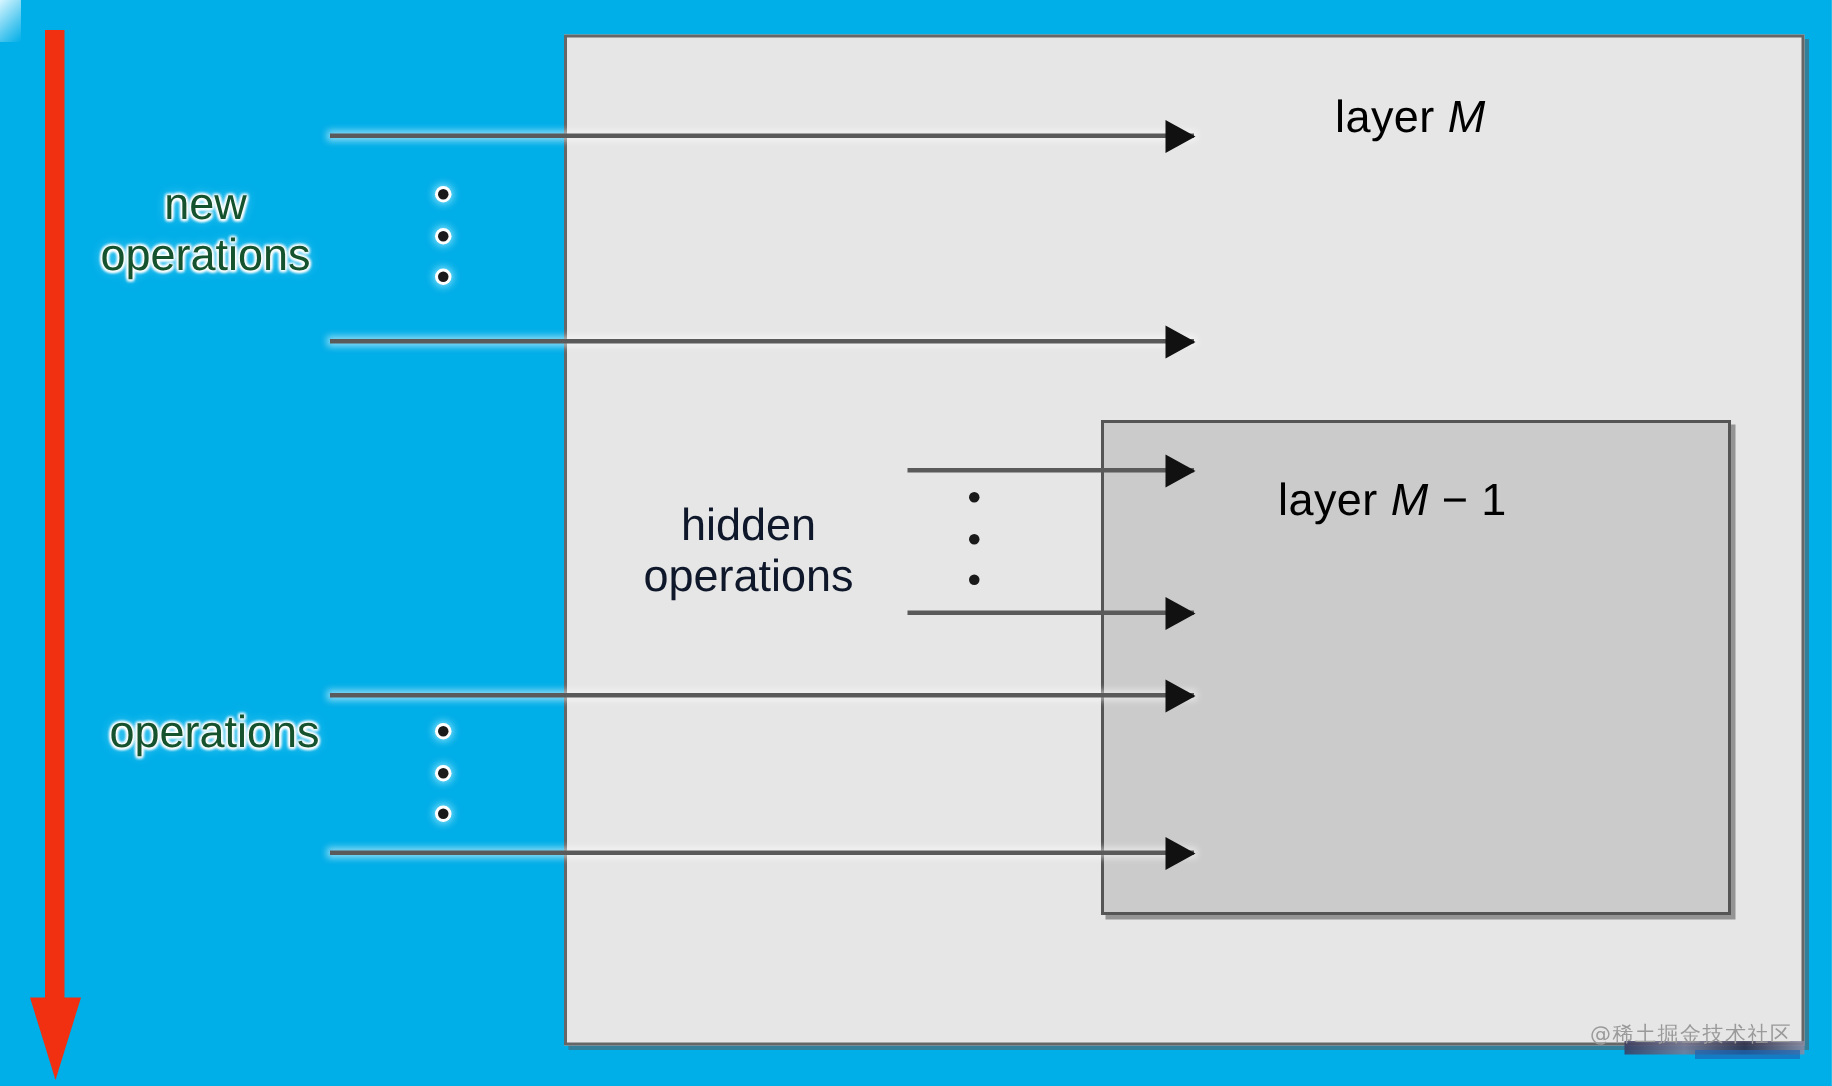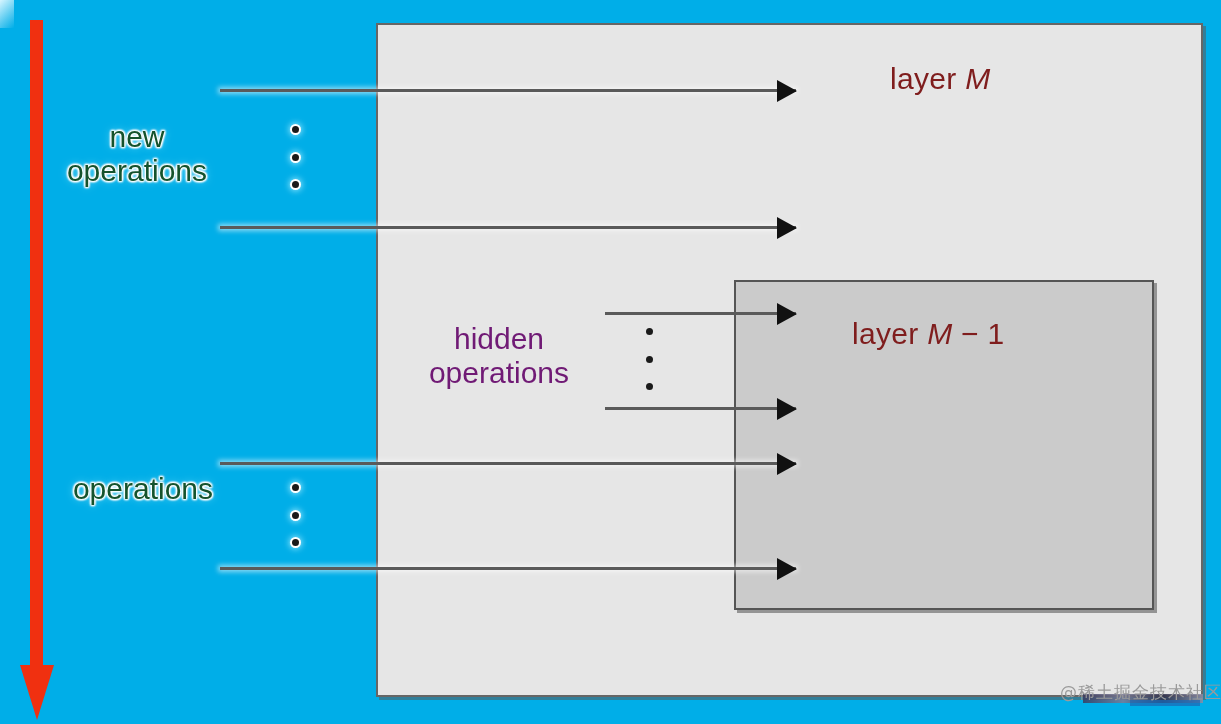--- a/index.html
+++ b/index.html
@@ -39,21 +39,21 @@
     background: #CBCBCB;
     border: 2px solid #555;
     box-sizing: border-box;
     box-shadow: 3px 3px 0 rgba(80,80,80,0.55);
   }
 
   
   .box-label {
     position: absolute;
     font-size: 30px;
-    color: #7f1d1d;
+    color: #000000;
     white-space: nowrap;
     letter-spacing: 0.3px;
   }
   .box-label .ital { font-style: italic; }
   #label-layer-m  { left: 890px; top: 62px; }
   #label-layer-m1 { left: 852px; top: 317px; }
 
   
   .cyan-label {
     position: absolute;
@@ -68,24 +68,25 @@
        1px -1px 2px #ffffff, -1px 1px 2px #ffffff,
        0 0 8px #8be6ff;
   }
   #label-new-ops      { left: 48px; top: 120px; width: 178px; }
   #label-existing-ops { left: 48px; top: 472px; width: 190px; }
 
   
   .box-text-label {
     position: absolute;
     font-size: 30px;
-    color: #701a75;
+    color: #0f172a;
     text-align: center;
     line-height: 1.12;
     white-space: nowrap;
+    margin-top: 12px;
   }
   #label-hidden-ops { left: 404px; top: 322px; width: 190px; }
 
   
   .arrow {
     position: absolute;
     height: 3px;
     background: #5a5a5a;
   }
   .arrow::after {
@@ -145,21 +146,21 @@
     border-left: 17px solid transparent;
     border-right: 17px solid transparent;
     border-top: 55px solid #F03010;
   }
 
   
   .watermark {
     position: absolute;
     left: 1060px;
     top: 681px;
-    font-size: 17px;
+    font-size: 14px;
     color: #9a9a9a;
     letter-spacing: 1px;
     white-space: nowrap;
     font-family: "DejaVu Sans", sans-serif;
   }
 
   
   .corner-artifact {
     position: absolute;
     left: 0; top: 0;

